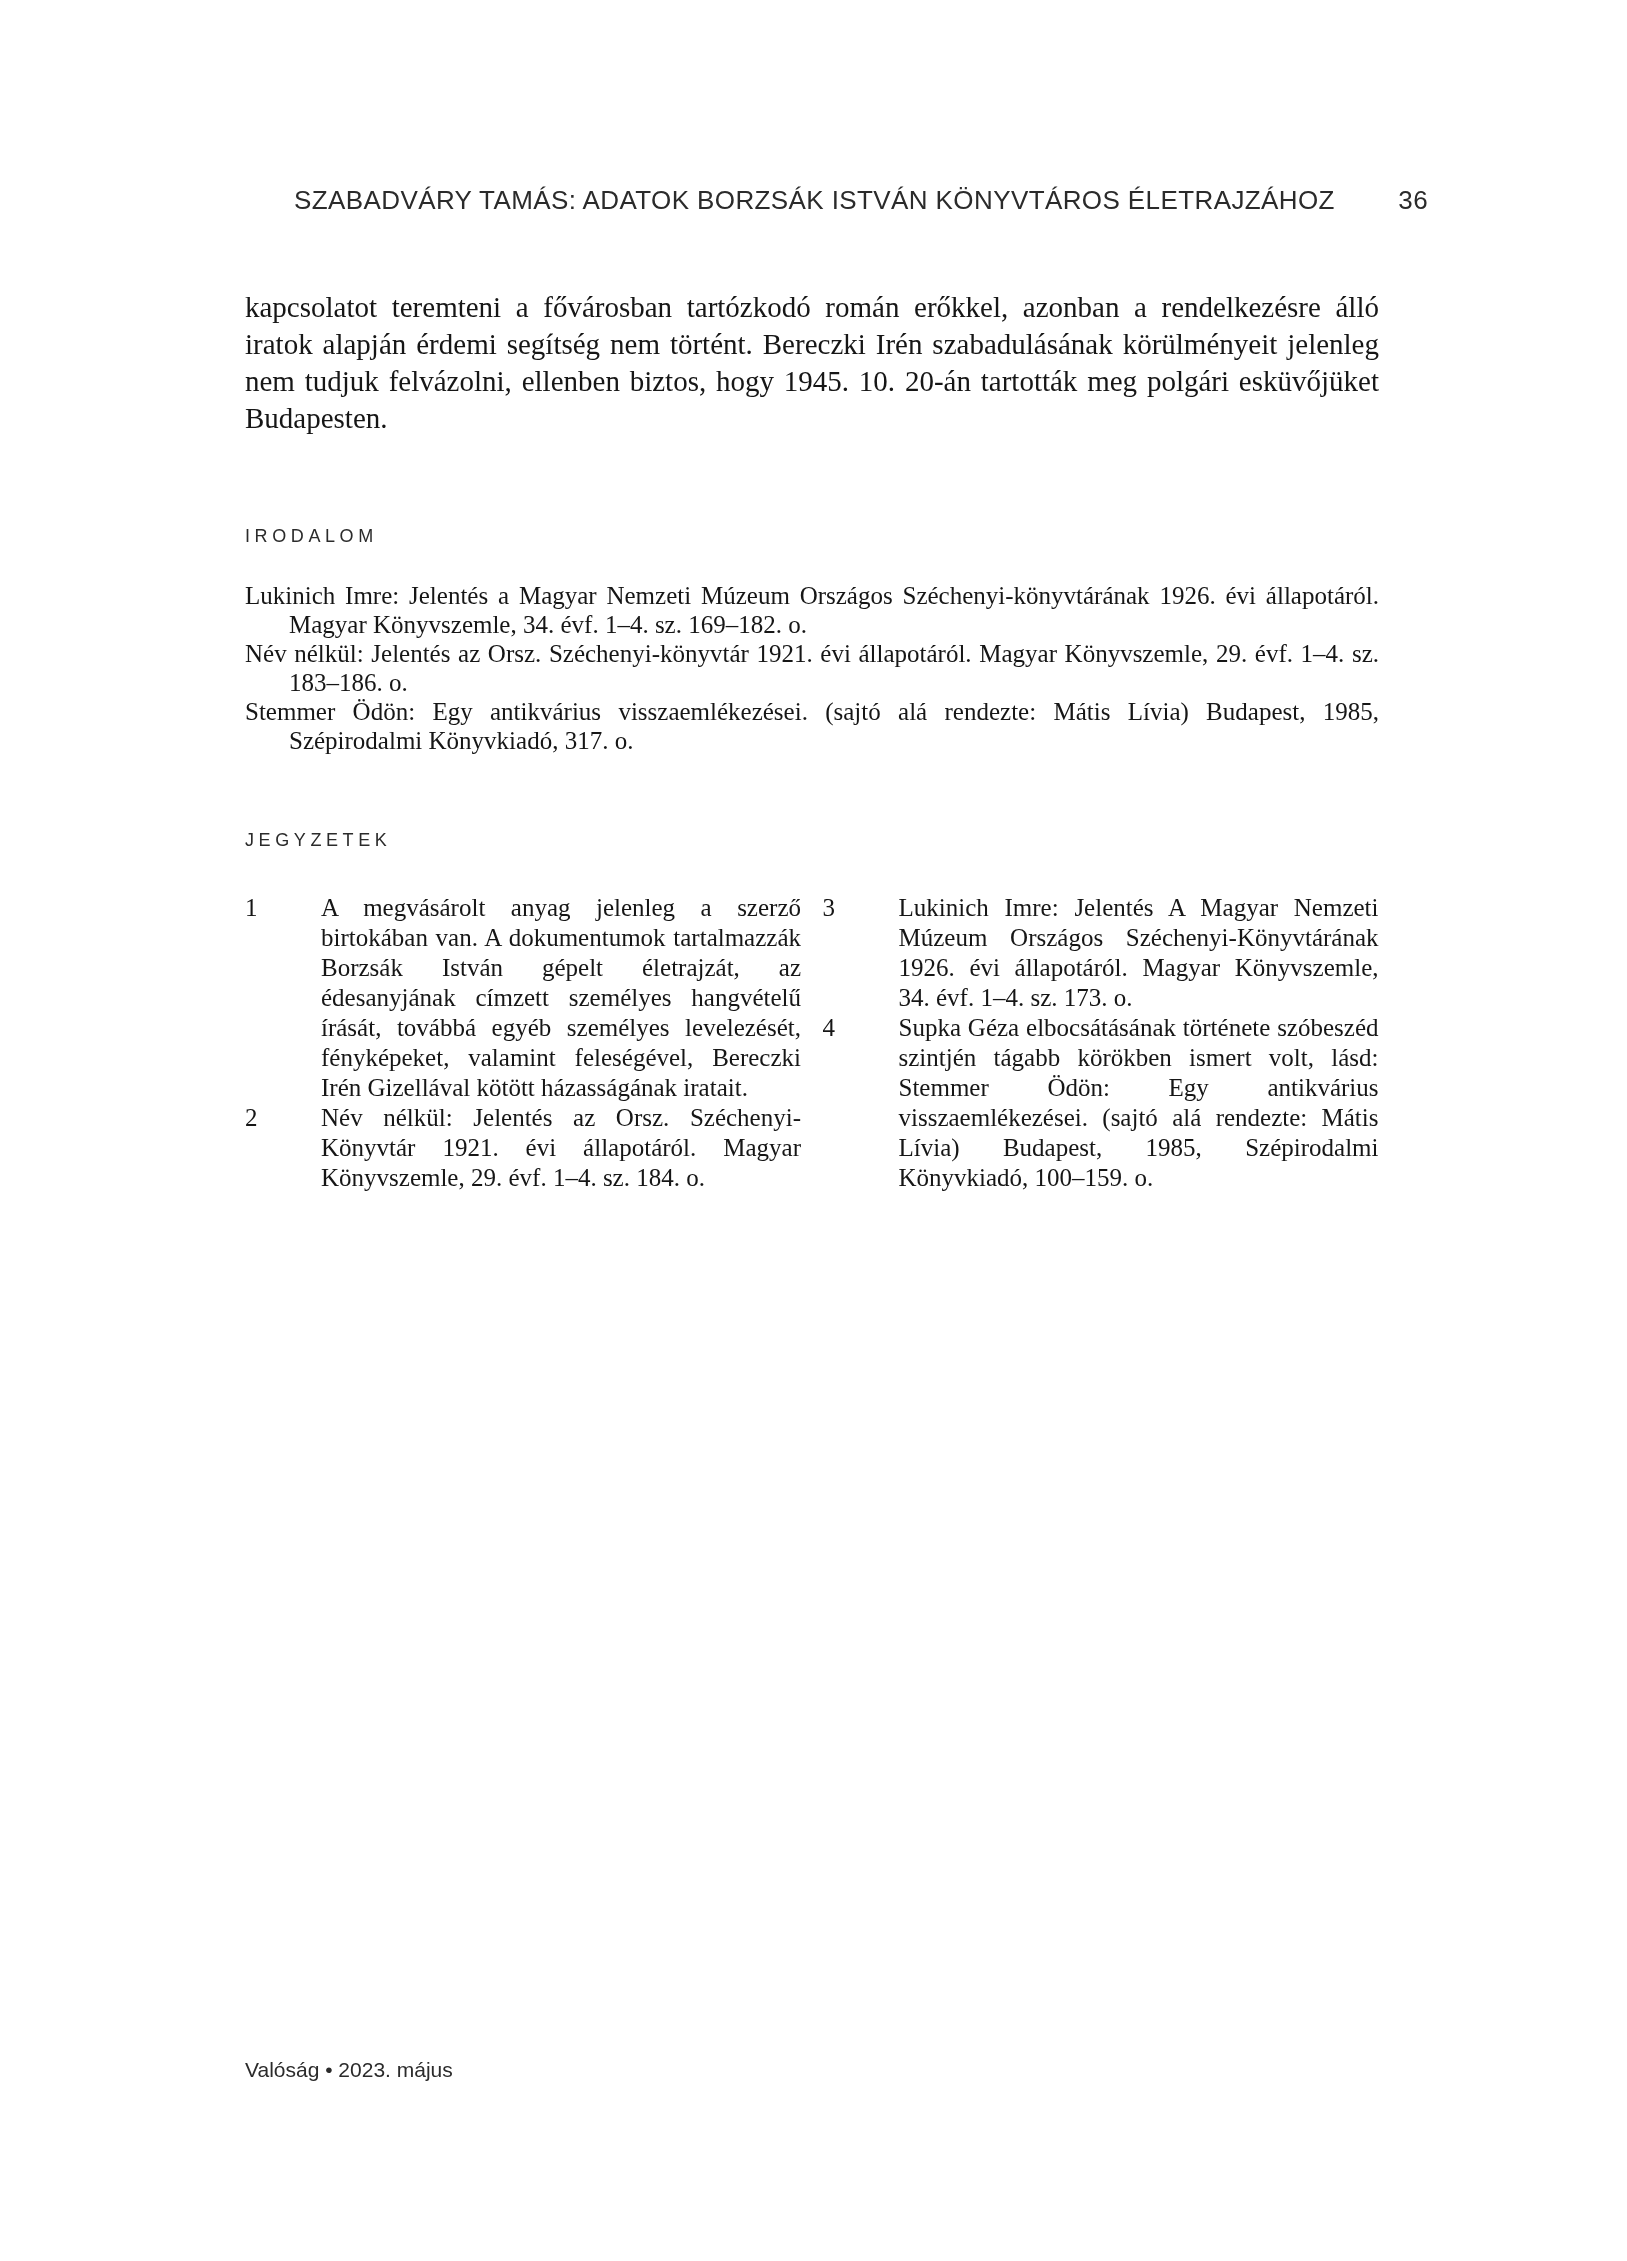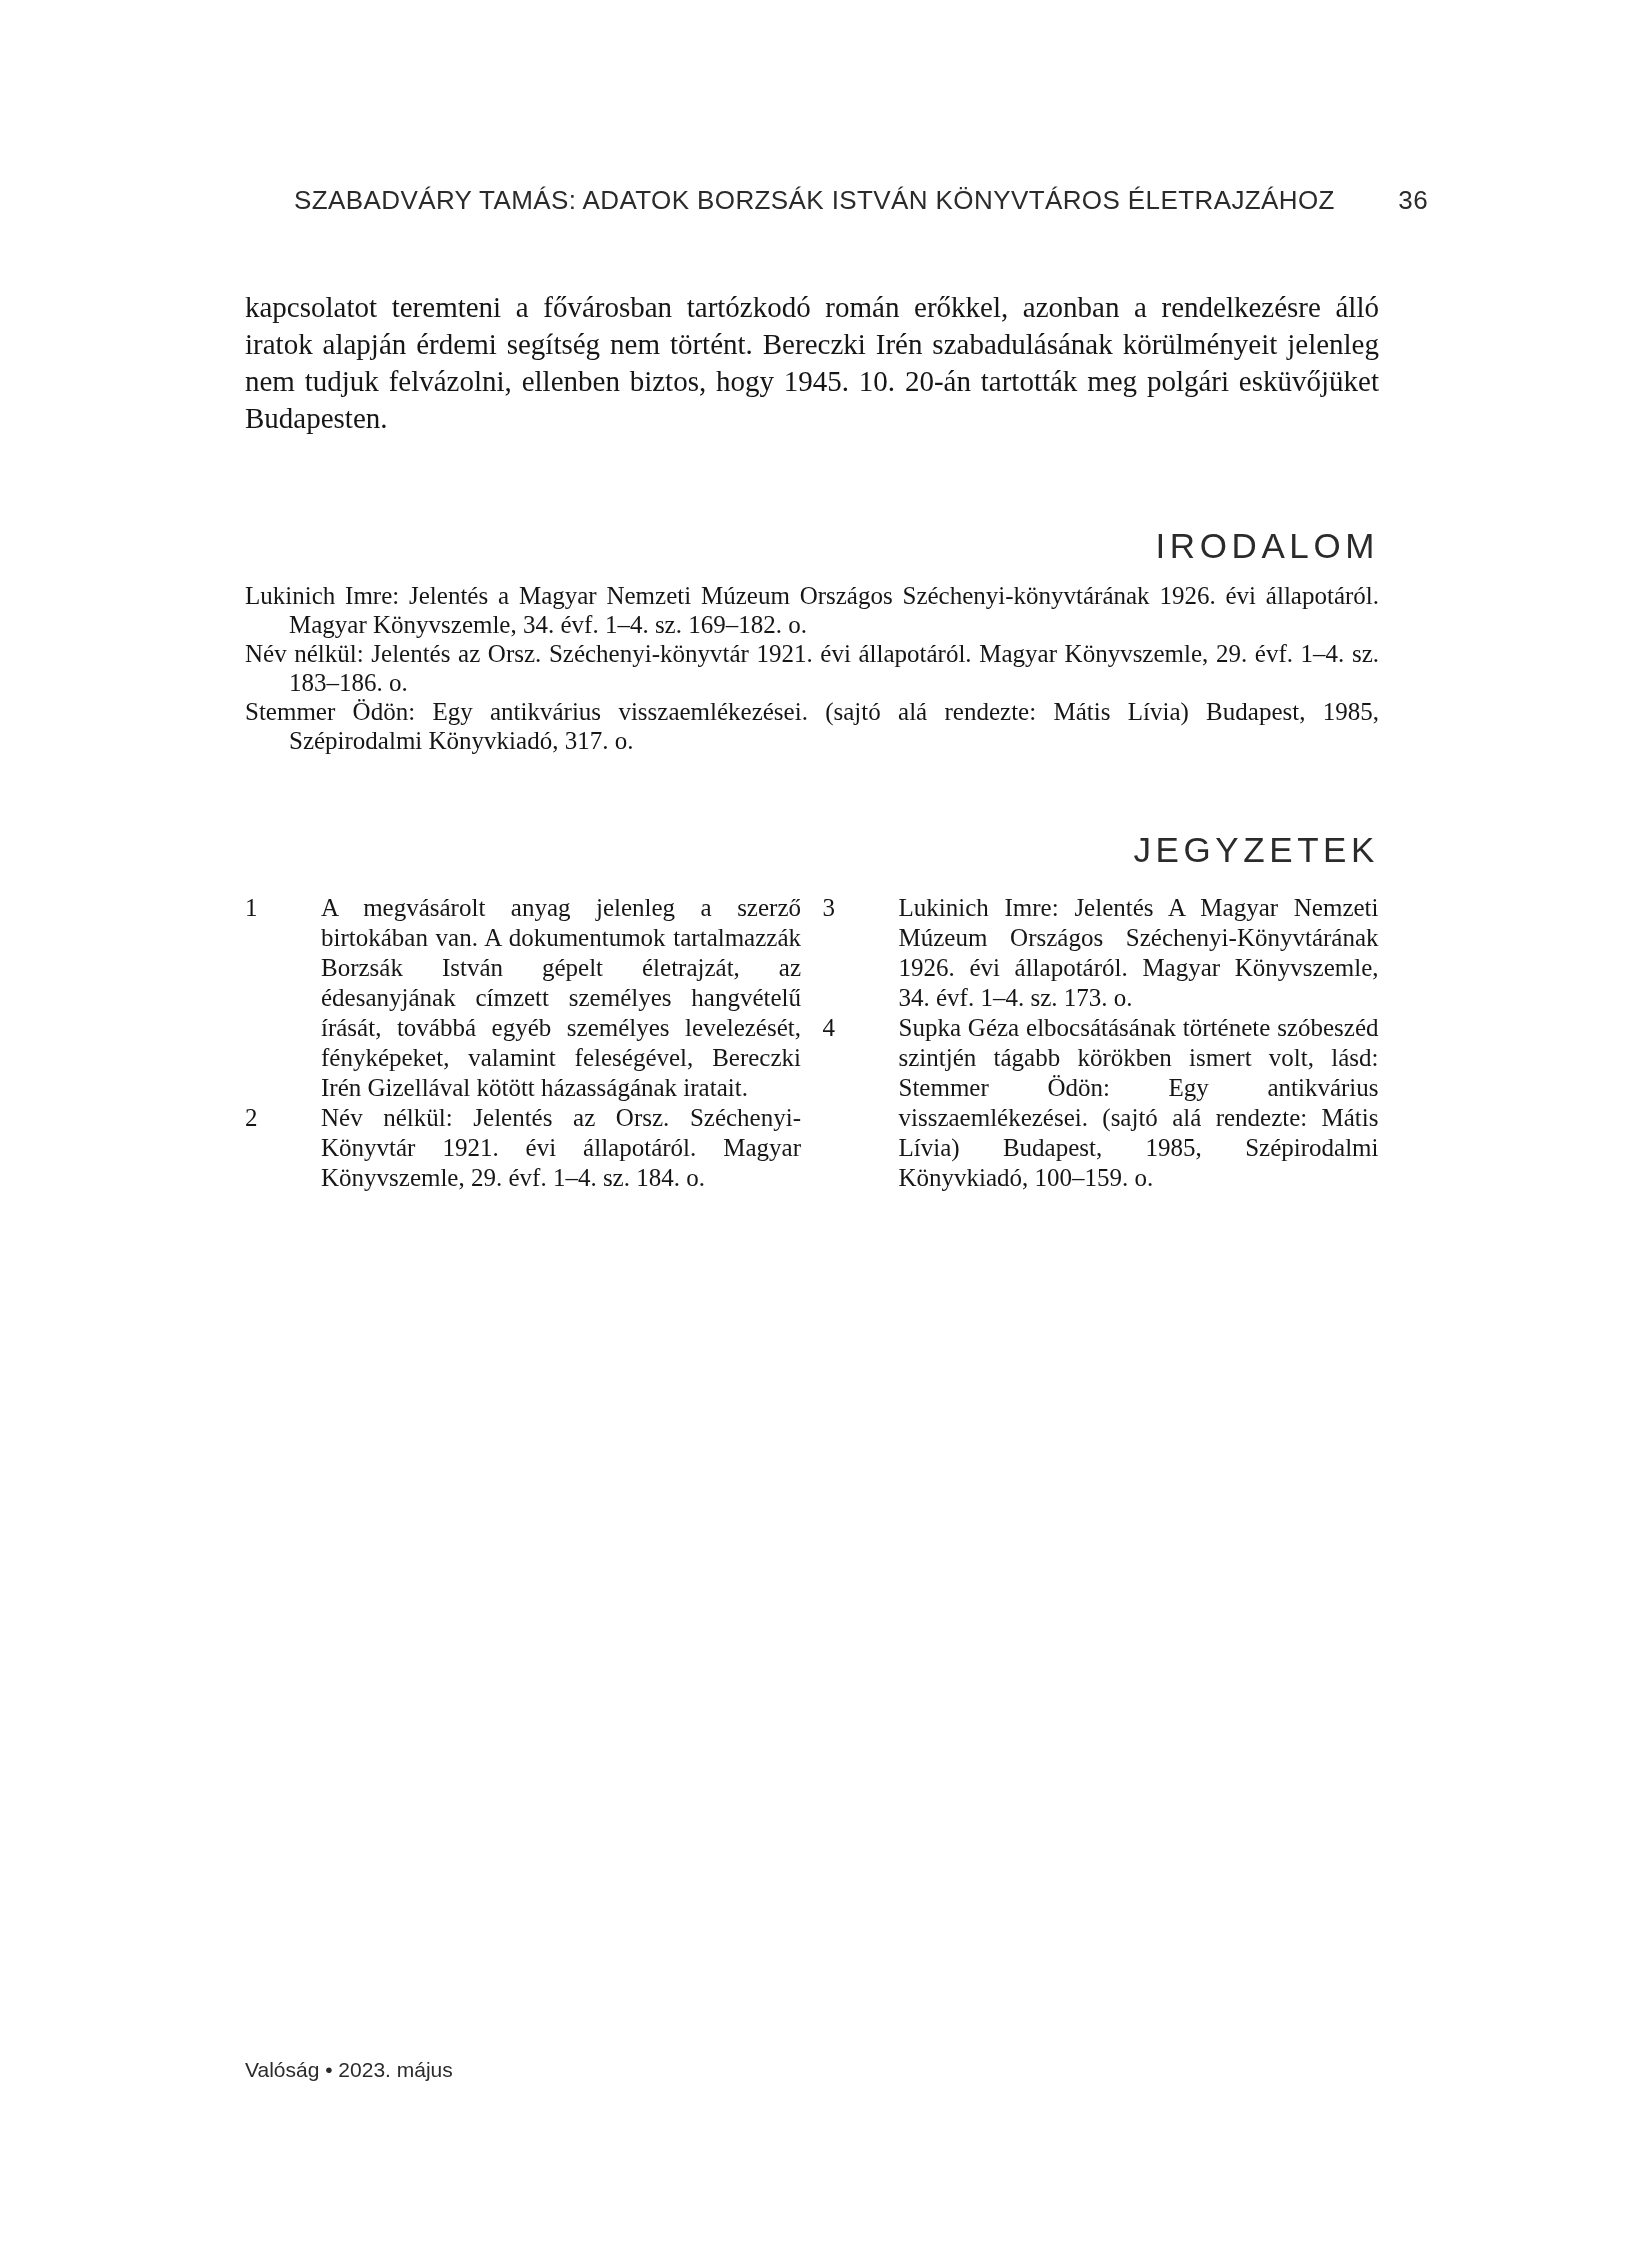--- a/index.html
+++ b/index.html
@@ -45,24 +45,24 @@
     line-height: 37px;
     text-align: justify;
     color: #161616;
   }
   
   .section-heading {
     position: absolute;
     left: 245px;
     width: 1134px;
     margin: 0;
-    text-align: right;
+    text-align: left;
     font-family: "Liberation Sans", sans-serif;
     font-weight: 400;
-    font-size: 35px;
+    font-size: 18px;
     line-height: 1.15;
     letter-spacing: 4.6px;
     color: #2b2b2b;
   }
   #irodalom-heading { top: 526px; }
   #jegyzetek-heading { top: 823px; margin-top: 7px; }
 
   
   .biblio {
     position: absolute;

